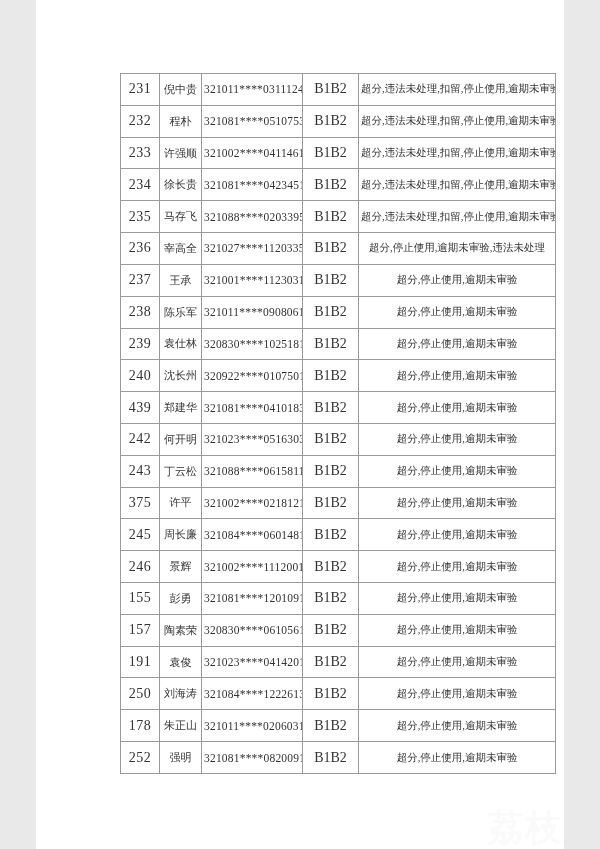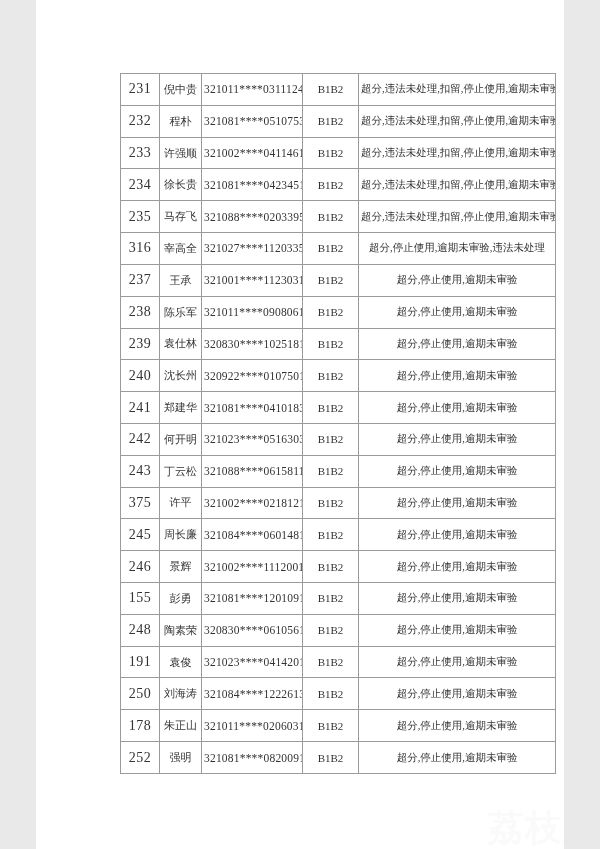--- a/index.html
+++ b/index.html
@@ -30,21 +30,21 @@
     text-align:center;
     vertical-align:middle;
     color:var(--text-color);
     padding:0 2px;
     overflow:hidden;
     white-space:nowrap;
   }
   td.c-no{font-size:14px;letter-spacing:0.5px;}
   td.c-name{font-size:11px;}
   td.c-id{font-size:11.5px;letter-spacing:0.2px;}
-  td.c-class{font-size:11px;}
+  td.c-class{font-size:14px;}
   td.c-status{font-size:10.5px;}
   .watermark{
     position:absolute;
     left:452px;top:804px;
     font-size:36px;
     font-weight:bold;
     letter-spacing:1px;
     color:var(--watermark-color);
     white-space:nowrap;
     user-select:none;
@@ -93,21 +93,21 @@
     <td class="c-status">超分,违法未处理,扣留,停止使用,逾期未审验</td>
   </tr>
         <tr>
     <td class="c-no">235</td>
     <td class="c-name">马存飞</td>
     <td class="c-id">321088****0203395X</td>
     <td class="c-class">B1B2</td>
     <td class="c-status">超分,违法未处理,扣留,停止使用,逾期未审验</td>
   </tr>
         <tr>
-    <td class="c-no">316</td>
+    <td class="c-no">236</td>
     <td class="c-name">宰高全</td>
     <td class="c-id">321027****11203352</td>
     <td class="c-class">B1B2</td>
     <td class="c-status">超分,停止使用,逾期未审验,违法未处理</td>
   </tr>
         <tr>
     <td class="c-no">237</td>
     <td class="c-name">王承</td>
     <td class="c-id">321001****11230312</td>
     <td class="c-class">B1B2</td>
@@ -128,21 +128,21 @@
     <td class="c-status">超分,停止使用,逾期未审验</td>
   </tr>
         <tr>
     <td class="c-no">240</td>
     <td class="c-name">沈长州</td>
     <td class="c-id">320922****01075019</td>
     <td class="c-class">B1B2</td>
     <td class="c-status">超分,停止使用,逾期未审验</td>
   </tr>
         <tr>
-    <td class="c-no">241</td>
+    <td class="c-no">439</td>
     <td class="c-name">郑建华</td>
     <td class="c-id">321081****04101830</td>
     <td class="c-class">B1B2</td>
     <td class="c-status">超分,停止使用,逾期未审验</td>
   </tr>
         <tr>
     <td class="c-no">242</td>
     <td class="c-name">何开明</td>
     <td class="c-id">321023****05163033</td>
     <td class="c-class">B1B2</td>
@@ -177,21 +177,21 @@
     <td class="c-status">超分,停止使用,逾期未审验</td>
   </tr>
         <tr>
     <td class="c-no">155</td>
     <td class="c-name">彭勇</td>
     <td class="c-id">321081****1201091X</td>
     <td class="c-class">B1B2</td>
     <td class="c-status">超分,停止使用,逾期未审验</td>
   </tr>
         <tr>
-    <td class="c-no">248</td>
+    <td class="c-no">157</td>
     <td class="c-name">陶素荣</td>
     <td class="c-id">320830****06105611</td>
     <td class="c-class">B1B2</td>
     <td class="c-status">超分,停止使用,逾期未审验</td>
   </tr>
         <tr>
     <td class="c-no">191</td>
     <td class="c-name">袁俊</td>
     <td class="c-id">321023****04142018</td>
     <td class="c-class">B1B2</td>

